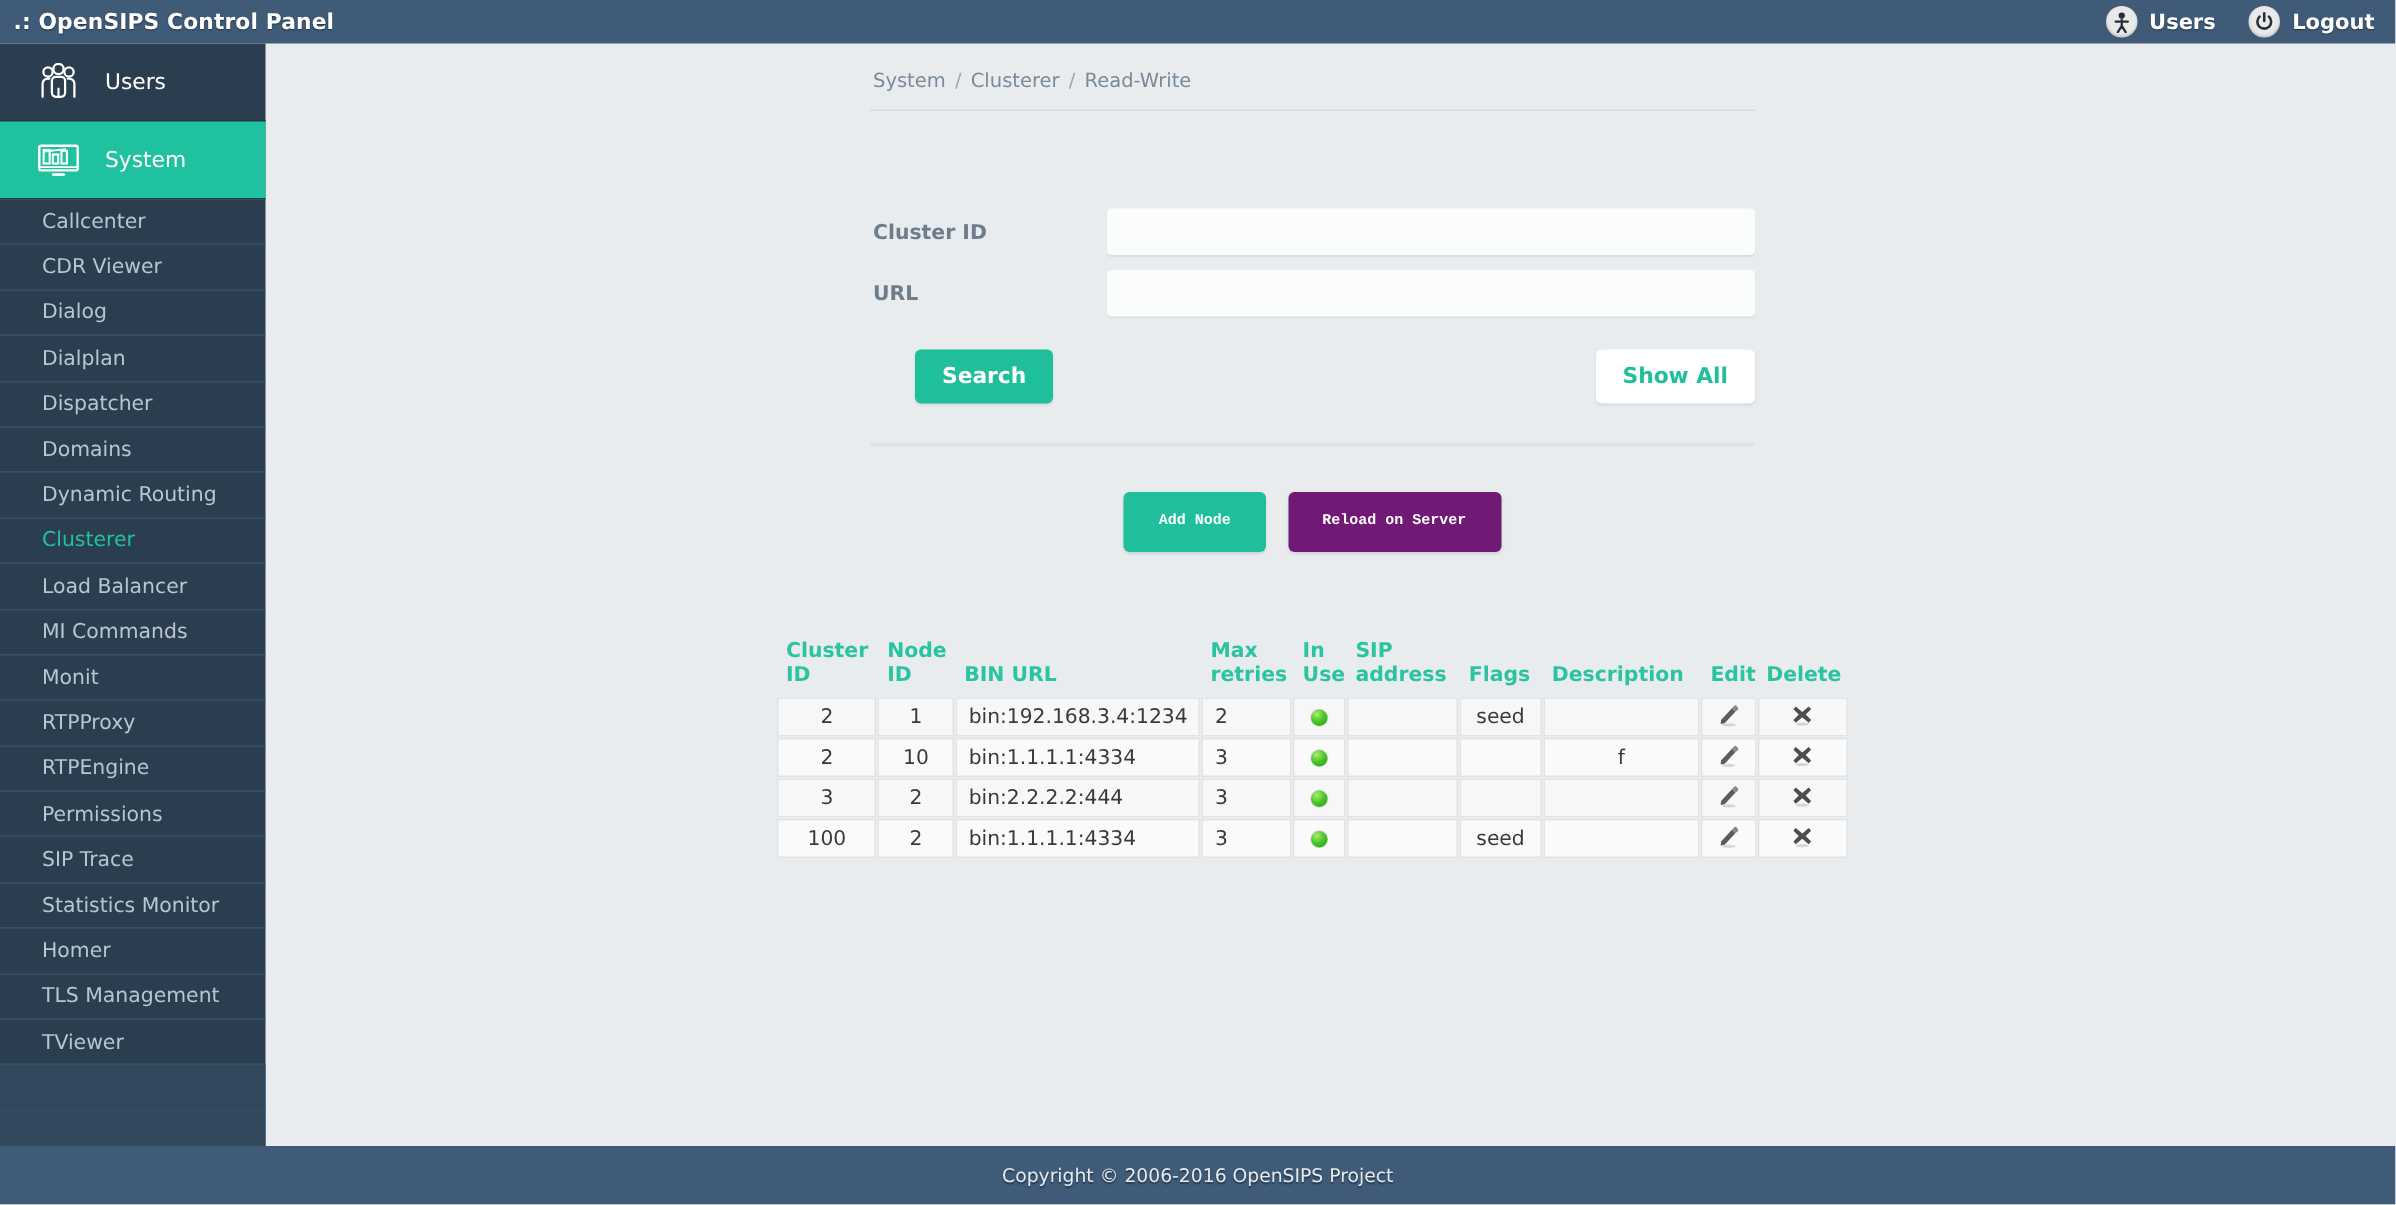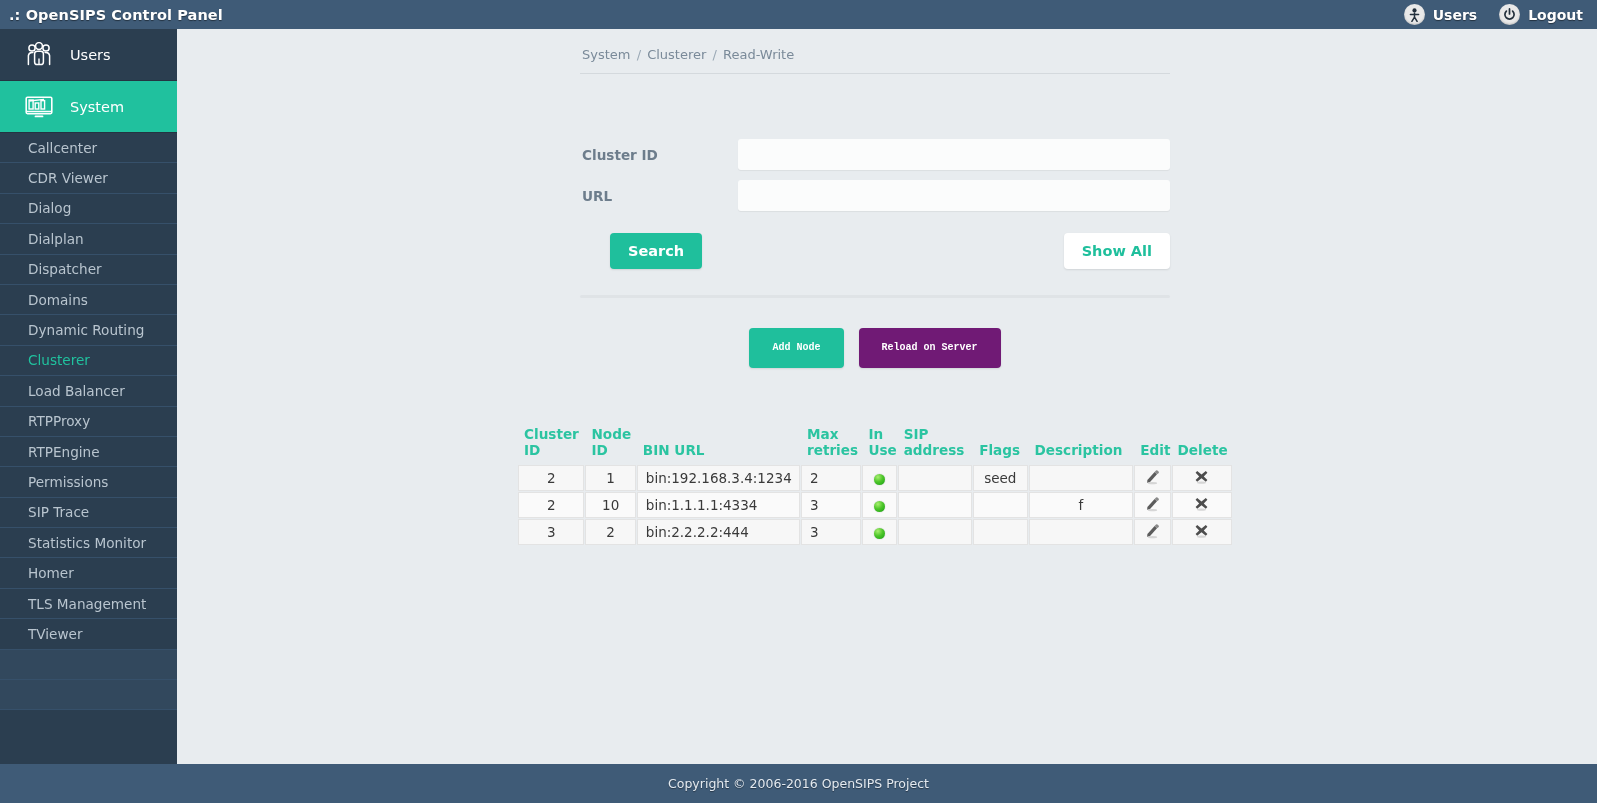--- a/index.html
+++ b/index.html
@@ -343,20 +343,26 @@
         <span>Domains</span>
       </div>
     <div class="side-item">
         <span>Dynamic Routing</span>
       </div>
     <div class="side-item current">
         <span>Clusterer</span>
       </div>
     <div class="side-item">
         <span>Load Balancer</span>
+      </div>
+    <div class="side-item">
+        <span>MI Commands</span>
+      </div>
+    <div class="side-item">
+        <span>Monit</span>
       </div>
     <div class="side-item">
         <span>RTPProxy</span>
       </div>
     <div class="side-item">
         <span>RTPEngine</span>
       </div>
     <div class="side-item">
         <span>Permissions</span>
       </div>
@@ -511,20 +517,43 @@
               </svg>
             </td>
             <td class="icon-cell">
               <svg width="17" height="17" viewBox="0 0 17 17" aria-hidden="true">
                 <path d="M4.2 3.0 L8.5 6.6 L12.8 3.0 L14.4 4.8 L10.8 8.4 L14.4 12.0 L12.8 13.8 L8.5 10.2 L4.2 13.8 L2.6 12.0 L6.2 8.4 L2.6 4.8 Z" fill="#4d4d4d"></path>
                 <ellipse cx="8.5" cy="14.7" rx="4.4" ry="1.1" fill="#cfcfcf" opacity="0.85"></ellipse>
               </svg>
             </td>
           </tr>
 
+          <tr class="datarow">
+            <td>100</td>
+            <td>2</td>
+            <td class="left">bin:1.1.1.1:4334</td>
+            <td class="left">3</td>
+            <td><span class="led"></span></td>
+            <td></td>
+            <td>seed</td>
+            <td></td>
+            <td class="icon-cell">
+              <svg width="17" height="17" viewBox="0 0 17 17" aria-hidden="true">
+                <path d="M3.4 12.0 L10.6 4.1 L13.0 6.3 L5.8 14.2 L3.1 14.7 Z" fill="#5c5c5c"></path>
+                <path d="M10.6 4.1 L12.0 2.6 a1.2 1.2 0 0 1 1.8 0.1 l0.8 0.9 a1.2 1.2 0 0 1 -0.1 1.7 L13.0 6.3 Z" fill="#8a8a8a"></path>
+                <ellipse cx="8.5" cy="15.2" rx="4.6" ry="1.1" fill="#cfcfcf" opacity="0.85"></ellipse>
+              </svg>
+            </td>
+            <td class="icon-cell">
+              <svg width="17" height="17" viewBox="0 0 17 17" aria-hidden="true">
+                <path d="M4.2 3.0 L8.5 6.6 L12.8 3.0 L14.4 4.8 L10.8 8.4 L14.4 12.0 L12.8 13.8 L8.5 10.2 L4.2 13.8 L2.6 12.0 L6.2 8.4 L2.6 4.8 Z" fill="#4d4d4d"></path>
+                <ellipse cx="8.5" cy="14.7" rx="4.4" ry="1.1" fill="#cfcfcf" opacity="0.85"></ellipse>
+              </svg>
+            </td>
+          </tr>
 
         </tbody>
       </table>
     </div>
 
   </div>
 
   <div class="footer">
     <span>Copyright © 2006-2016 OpenSIPS Project</span>
   </div>

